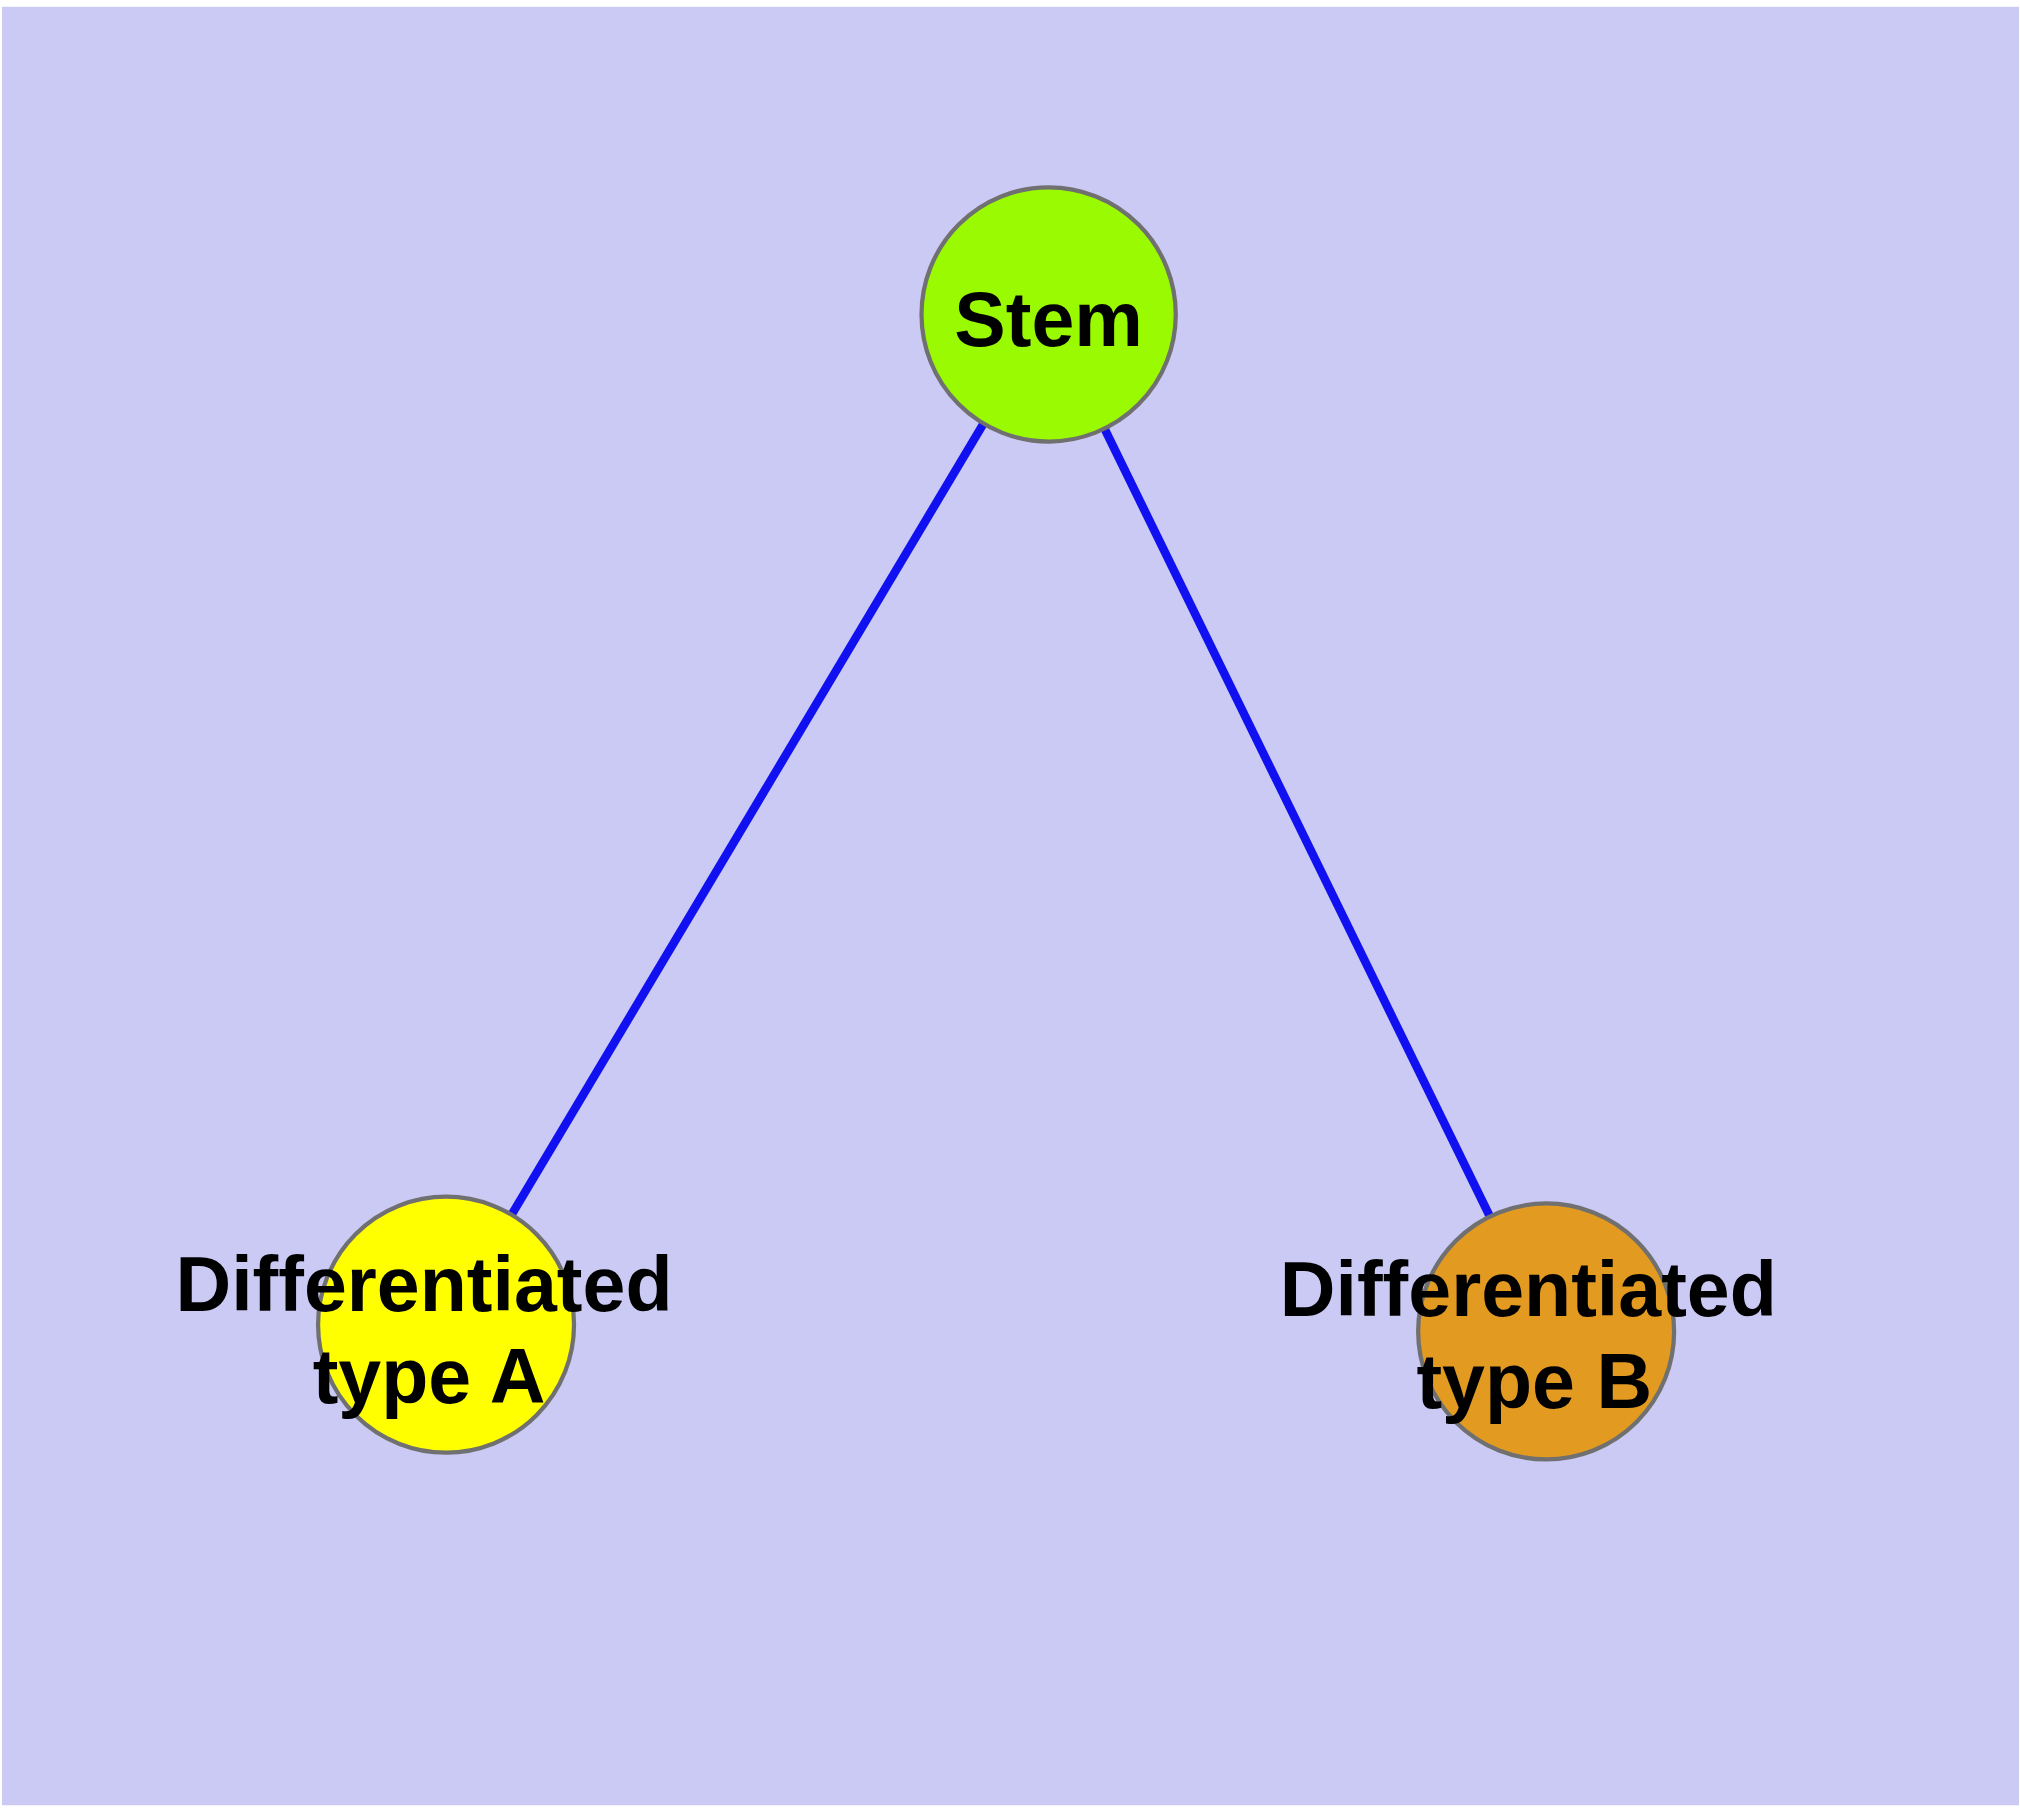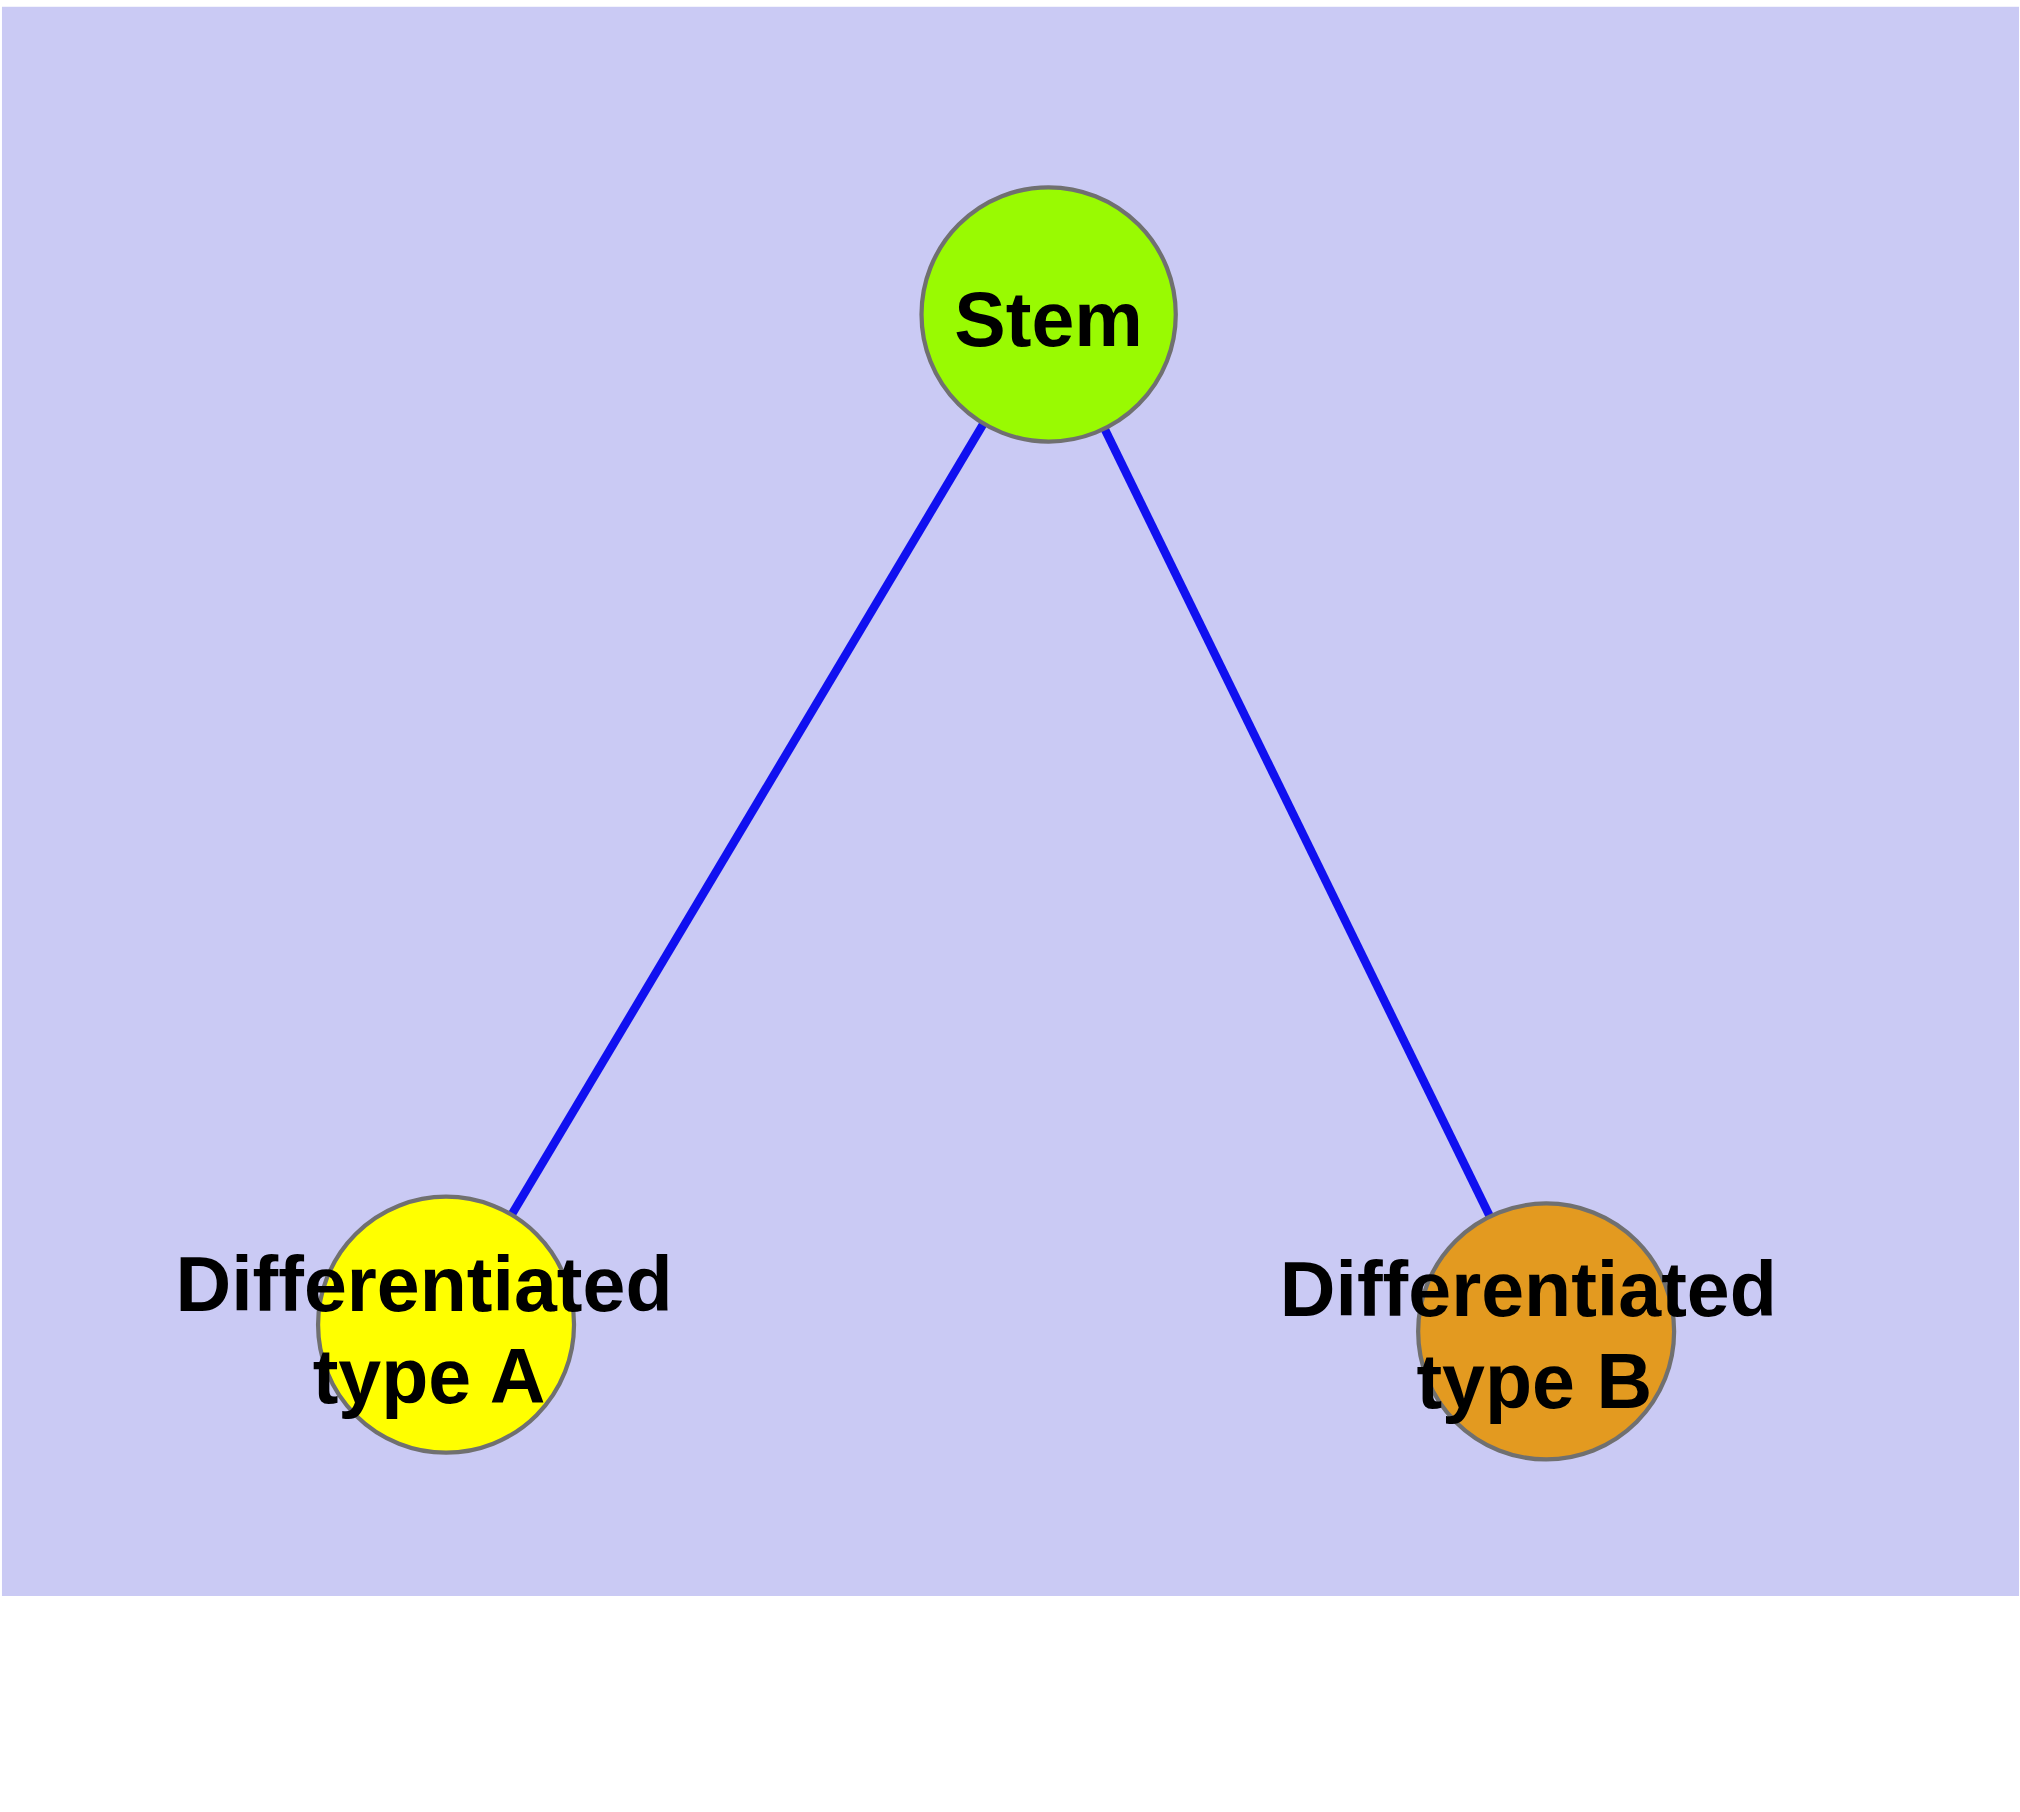--- a/index.html
+++ b/index.html
@@ -3,21 +3,21 @@
 <meta charset="utf-8">
 <style>
   html, body {
     margin: 0;
     padding: 0;
     background: #ffffff;
   }
   .canvas {
     position: relative;
     width: 2021px;
-    height: 1596px;
+    height: 1812px;
     background: #ffffff;
     overflow: hidden;
     font-family: "Liberation Sans", sans-serif;
   }
   .canvas svg {
     position: absolute;
     left: 0;
     top: 0;
     display: block;
   }

